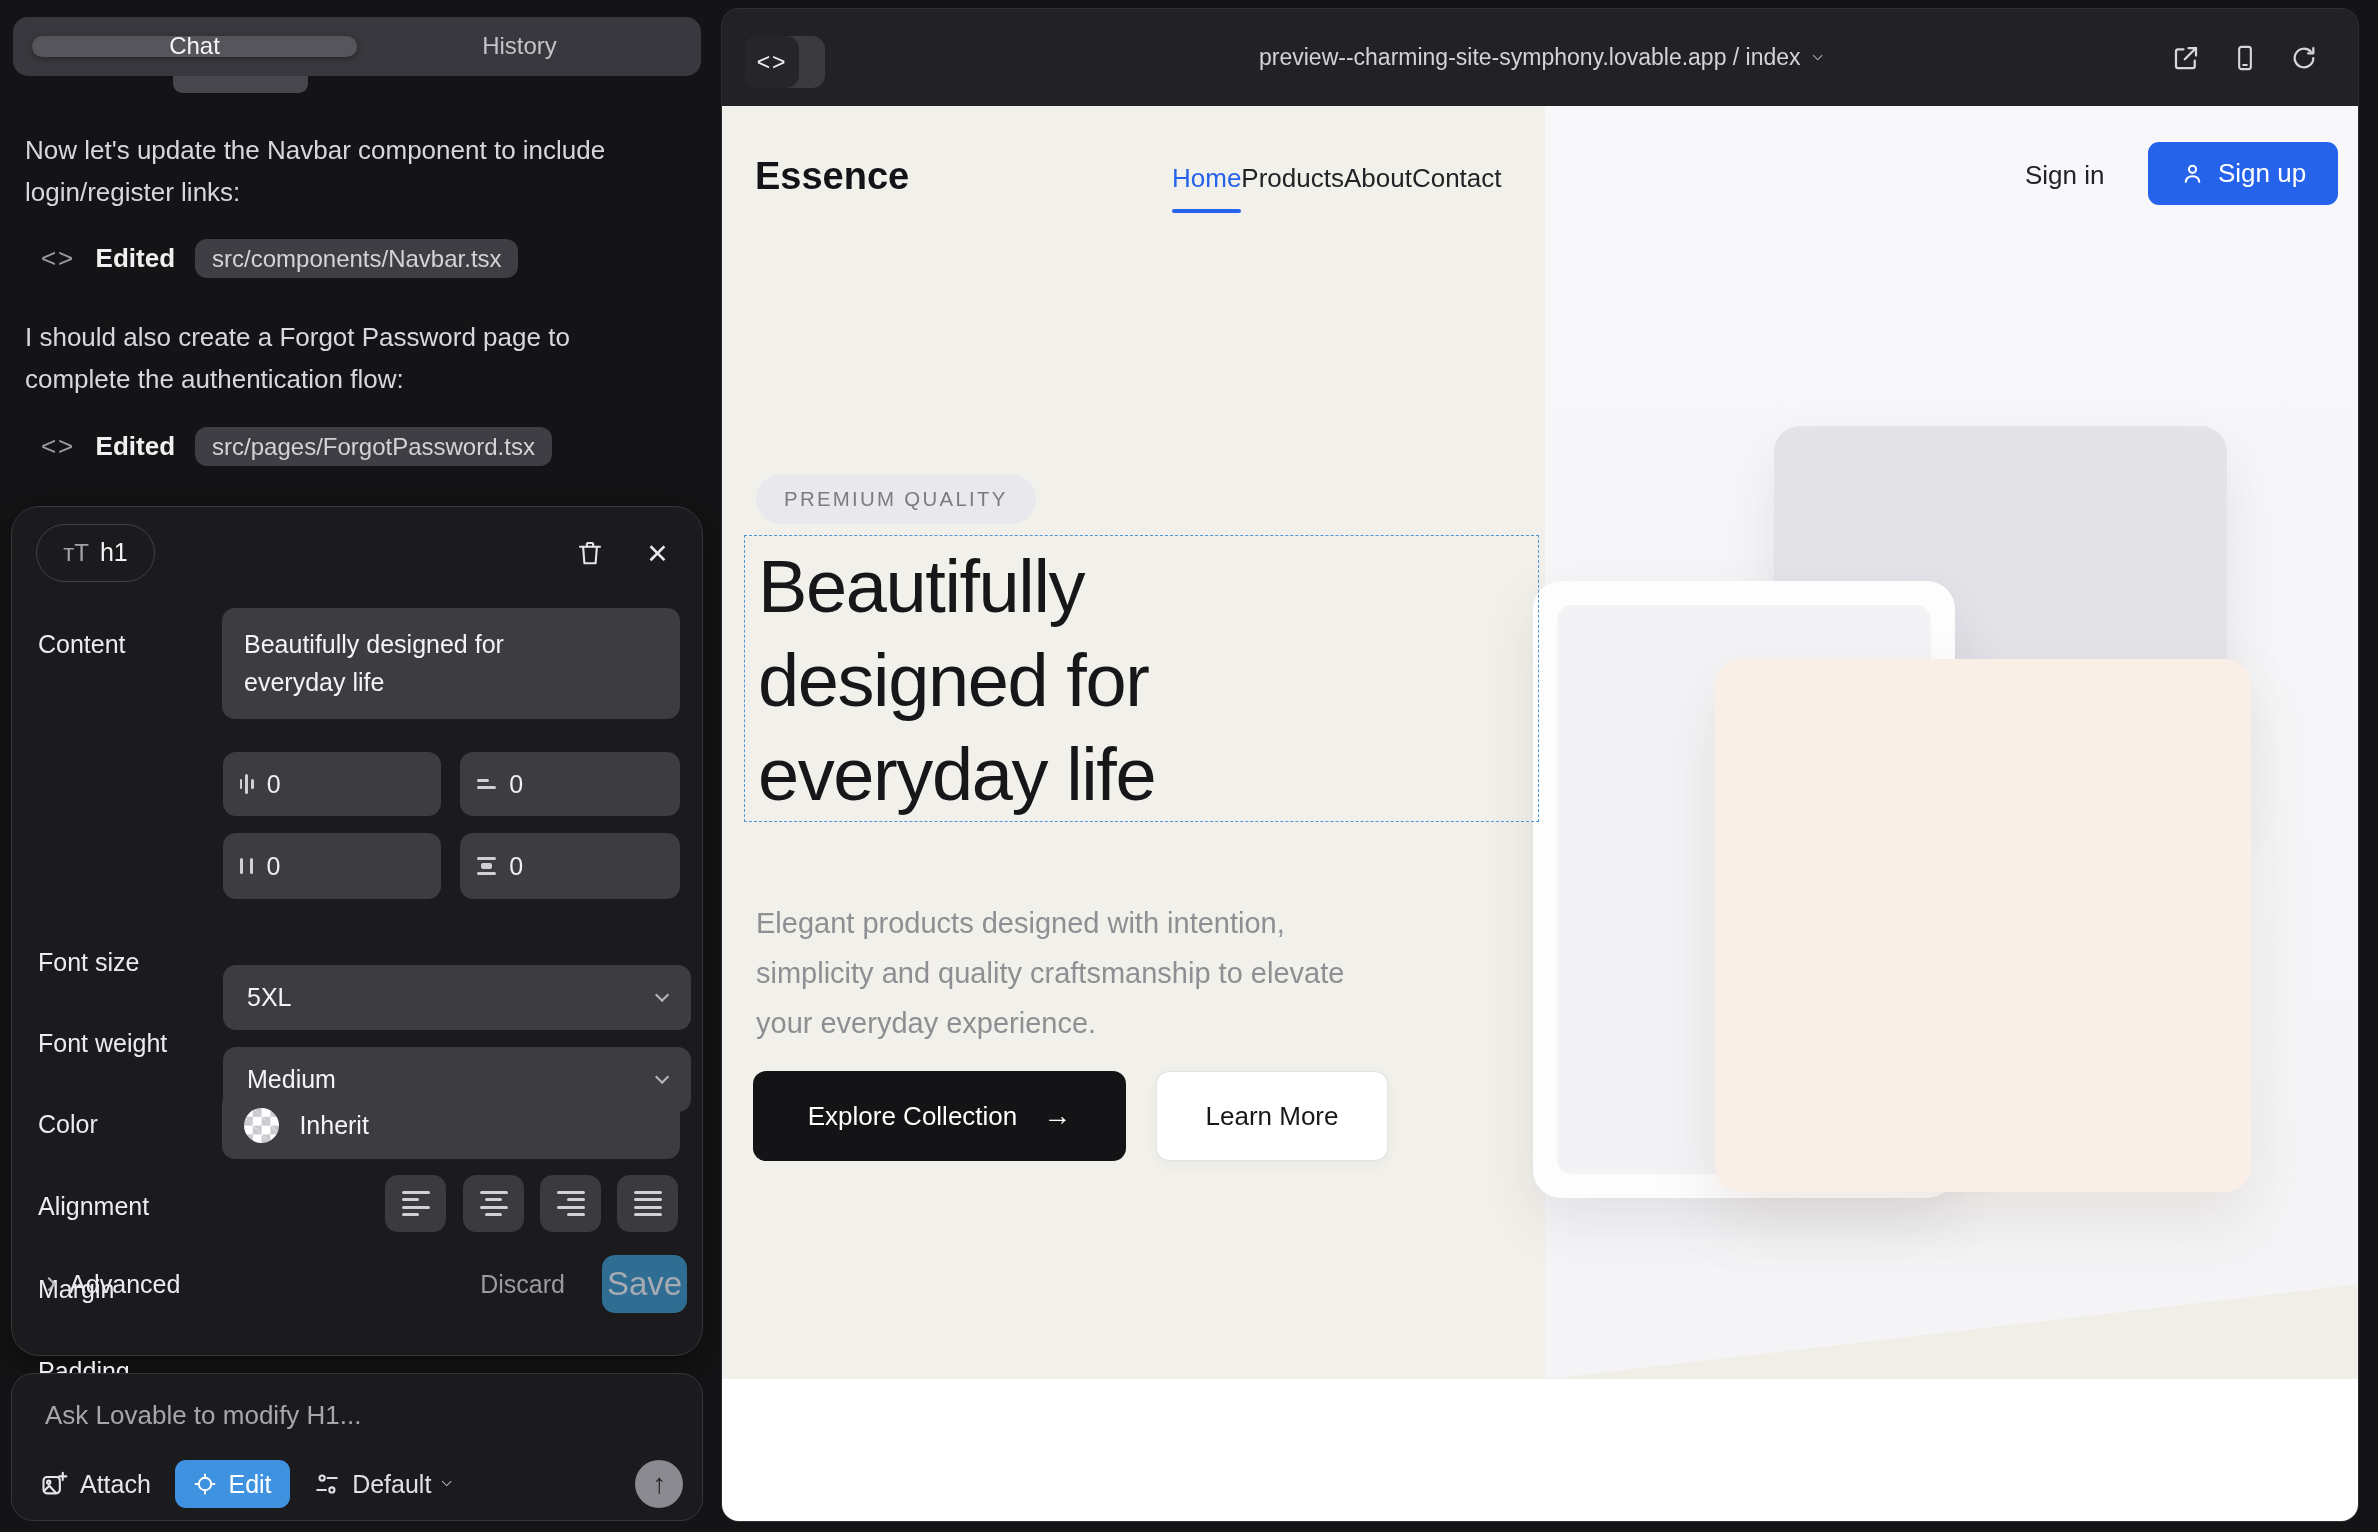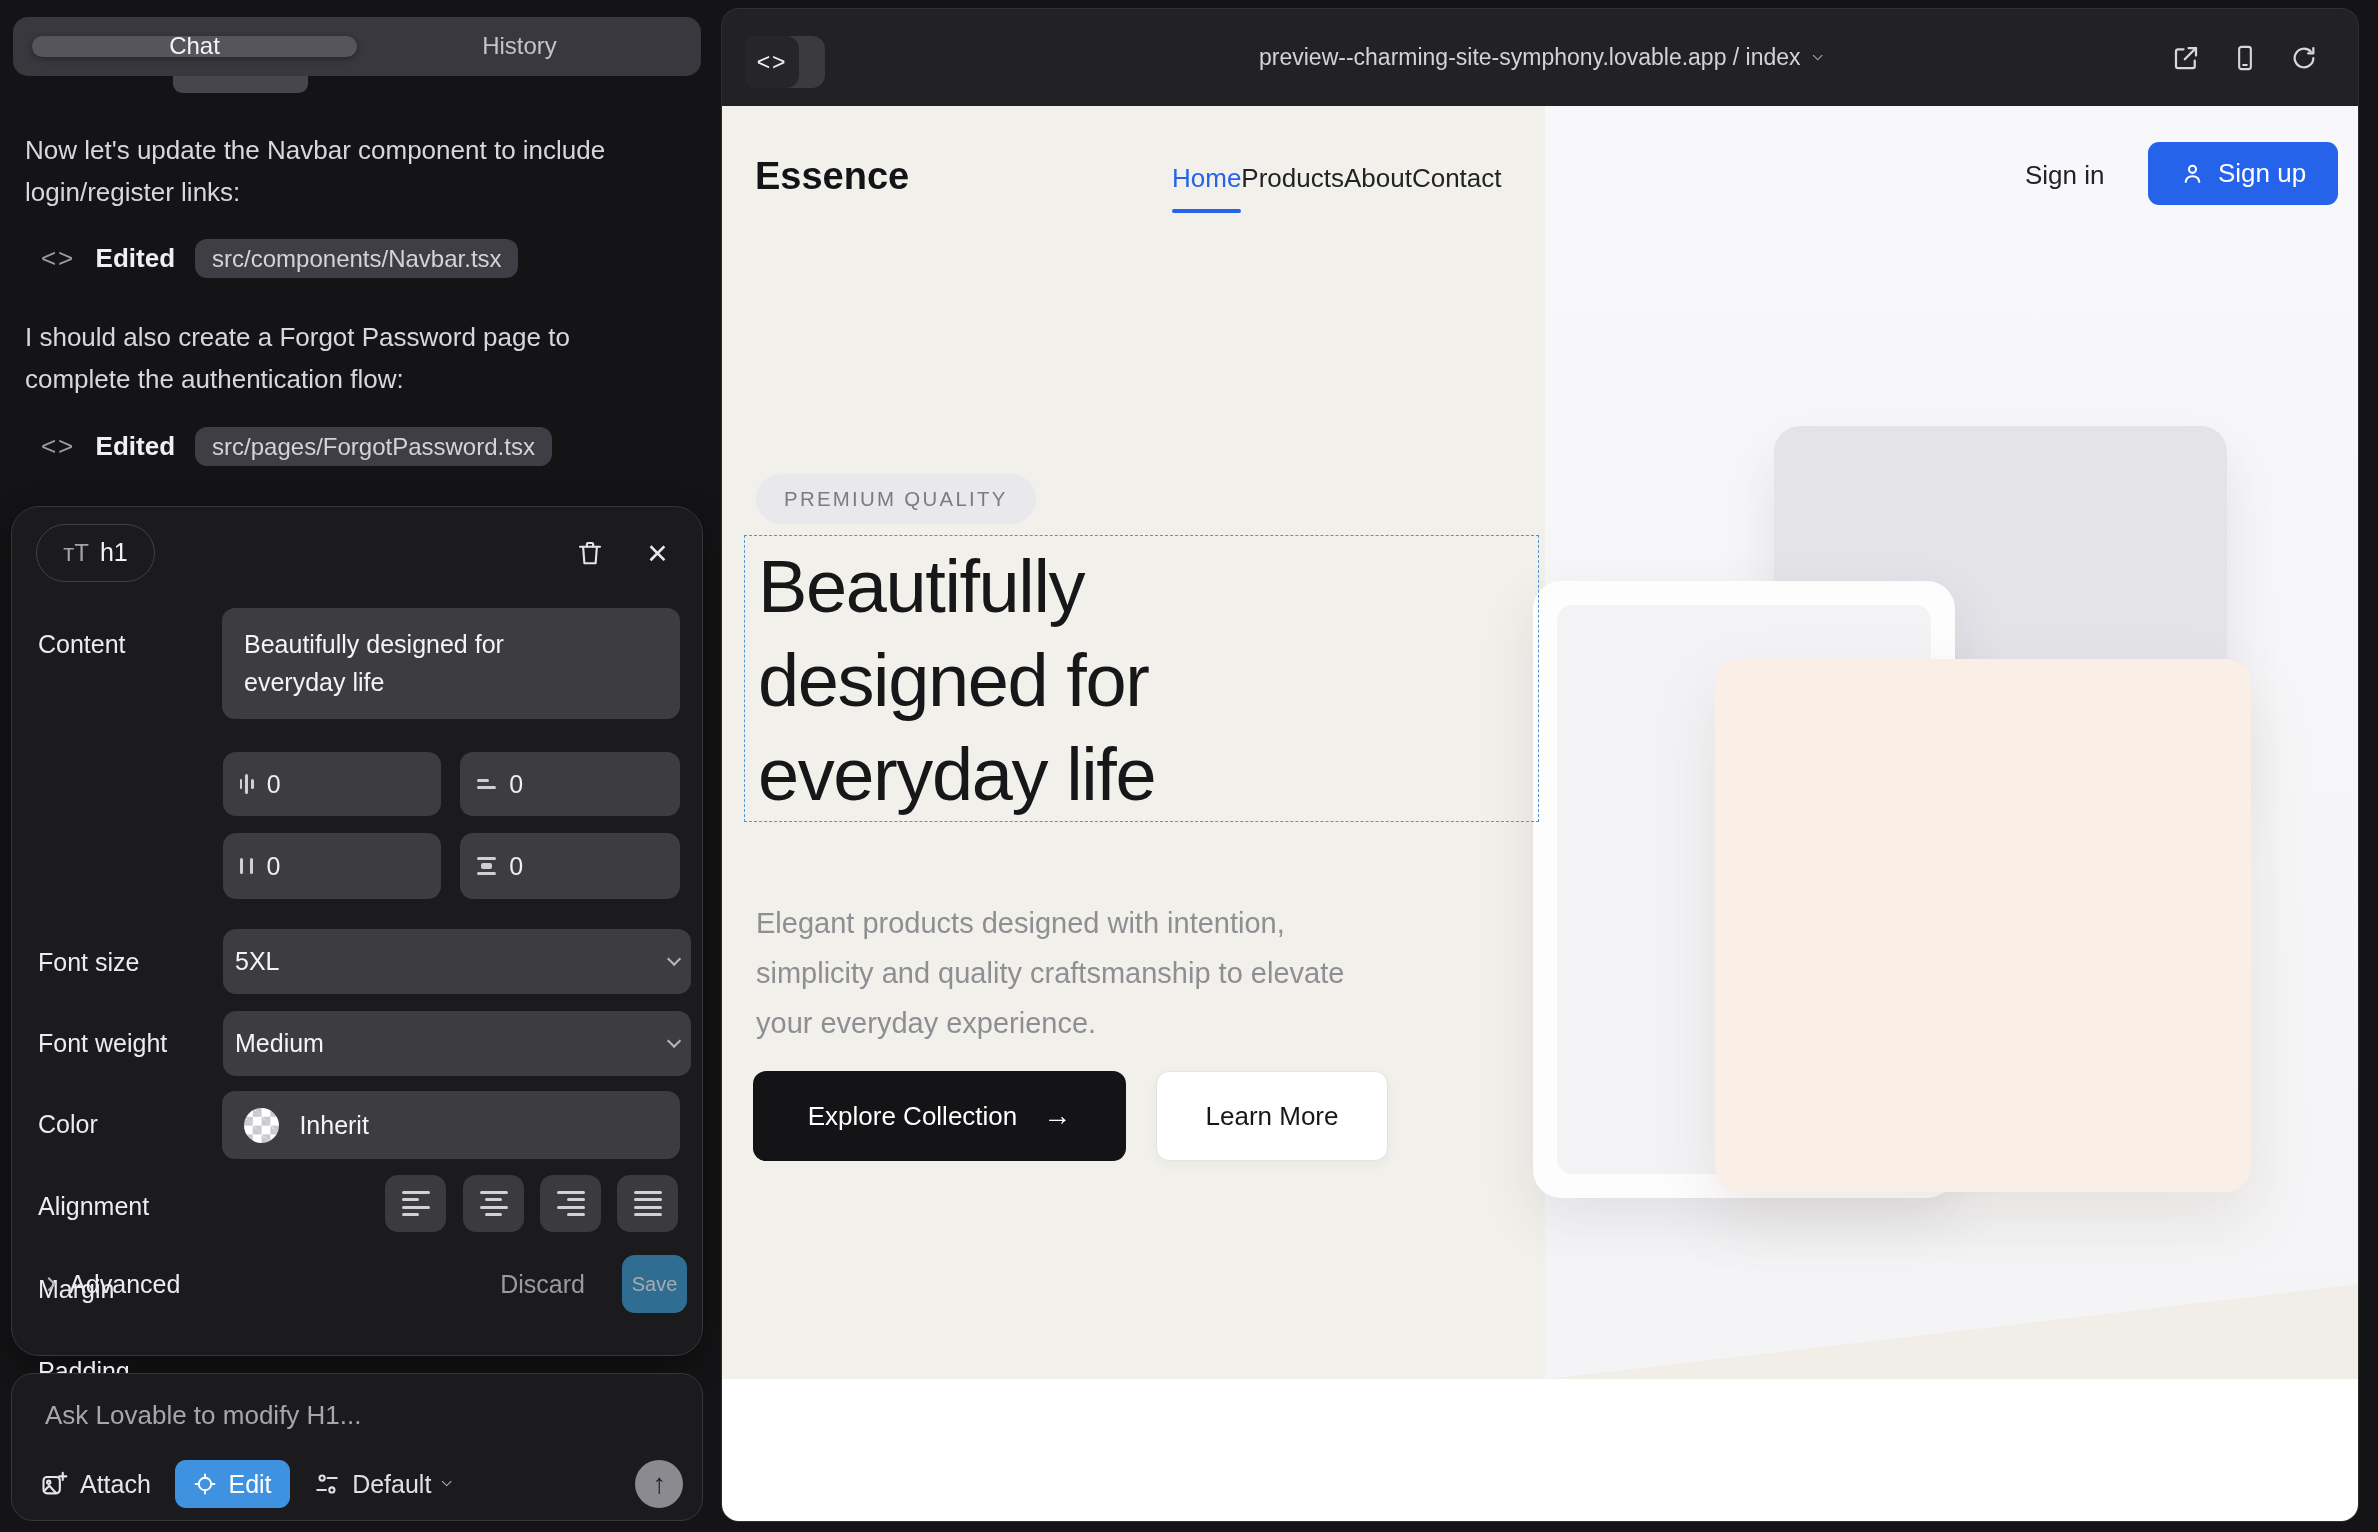--- a/index.html
+++ b/index.html
@@ -24,21 +24,21 @@
   .panel { position:absolute; left:11px; top:506px; width:692px; height:850px; background:#1b1b1e; border:1.4px solid #36363b; border-radius:28px; box-shadow:0 9.3px 32px rgba(0,0,0,.45); }
   .tag-badge { position:absolute; left:24px; top:16.7px; width:119px; height:58px; border:1.4px solid #404046; border-radius:29px; display:flex; align-items:center; justify-content:center; gap:11px; }
   .tag-badge .ticon { color:#a2a2a8; font-size:24px; }
   .tag-badge .tname { color:#f2f2f4; font-size:25px; font-weight:500; }
   .icon-btn { position:absolute; width:41px; height:41px; display:flex; align-items:center; justify-content:center; }
   .row-label { position:absolute; left:26px; color:#ececf0; font-size:25px; font-weight:500; }
   .field { position:absolute; background:#3c3c41; border-radius:13px; color:#f4f4f6; font-size:25px; }
   .content-field { left:210px; top:101px; width:458px; height:111px; padding:16.7px 111px 16.7px 22px; line-height:1.55; }
   .num-input { display:flex; align-items:center; gap:13px; padding-left:16.7px; }
   .num-input input { background:transparent; border:none; outline:none; color:#f0f0f2; font-size:25px; width:111px; font-family:inherit; }
-  .select { display:flex; align-items:center; justify-content:space-between; padding:0 12px; }
+  .select { display:flex; align-items:center; justify-content:space-between; padding:0 24px;margin-top:36px; }
   .chev { width:10.2px; height:10.2px; border-right:2.3px solid #b7b7bd; border-bottom:2.3px solid #b7b7bd; transform:rotate(45deg); margin-top:-5.6px; }
   .chev.right { transform:rotate(-45deg); margin:0; }
   .chev.sm { width:7.4px; height:7.4px; border-width:1.9px; }
   .swatch { width:35px; height:35px; border-radius:50%; overflow:hidden; background:#fff;
     background-image:linear-gradient(45deg,#c9c9cf 25%,transparent 25%,transparent 75%,#c9c9cf 75%),linear-gradient(45deg,#c9c9cf 25%,transparent 25%,transparent 75%,#c9c9cf 75%);
     background-size:17.6px 17.6px; background-position:0 0,8.8px 8.8px; }
   .align-btn { position:absolute; width:61px; height:57px; background:#3a3a3f; border-radius:13px; display:flex; align-items:center; justify-content:center; }
   .ai { width:28px; height:25px; display:flex; flex-direction:column; justify-content:space-between; align-items:flex-start; }
   .ai b { display:block; height:3.2px; border-radius:1.9px; background:#d2d2d6; }
   .ai b:nth-child(odd){ width:100%; } .ai b:nth-child(even){ width:62%; }
@@ -47,21 +47,21 @@
   .imx { gap:2.8px; } .imx b { display:block; width:2.8px; border-radius:1.9px; background:#cfcfd4; }
   .imx b:nth-child(1),.imx b:nth-child(3){ height:10.2px; } .imx b:nth-child(2){ height:19.5px; }
   .imy { flex-direction:column; gap:4.6px; align-items:flex-start; } .imy b { display:block; height:3.2px; border-radius:1.9px; background:#cfcfd4; }
   .imy b:nth-child(1){ width:12px; } .imy b:nth-child(2){ width:19.5px; }
   .ipx { gap:7.4px; } .ipx b { display:block; width:3.2px; height:16px; border-radius:1.9px; background:#cfcfd4; }
   .ipy { flex-direction:column; gap:3.2px; align-items:center; } .ipy b { display:block; border-radius:1.9px; background:#cfcfd4; }
   .ipy b:nth-child(1),.ipy b:nth-child(3){ width:19.5px; height:3.2px; } .ipy b:nth-child(2){ width:11px; height:5.6px; }
   .adv-row { position:absolute; left:0; right:0; top:742px; height:70px; display:flex; align-items:center; }
   .advanced { display:flex; align-items:center; gap:15px; margin-left:32px; color:#ececf0; font-size:25px; font-weight:500; }
   .discard { margin-left:auto; color:#9a9aa1; font-size:25px; }
-  .save-btn { margin:0 15px 0 37px; width:65px; height:58px; background:#2f6d92; border-radius:13px; display:flex; align-items:center; justify-content:center; color:#a6abb3; font-size:20px; }
+  .save-btn { margin:0 15px 0 37px; width:85px; height:58px; background:#2f6d92; border-radius:13px; display:flex; align-items:center; justify-content:center; color:#a6abb3; font-size:33px; }
 
   
   .composer { position:absolute; left:11px; top:1373px; width:692px; height:148px; background:#1b1b1e; border:1.4px solid #36363b; border-radius:22px; }
   .composer input { position:absolute; left:33px; top:20.4px; width:594px; height:43px; background:transparent; border:none; outline:none; font-size:26px; color:#e8e8ec; font-family:inherit; }
   .composer input::placeholder { color:#a6a6ad; }
   .composer-row { position:absolute; left:28px; right:18.6px; top:85px; height:50px; display:flex; align-items:center; gap:24px; }
   .attach { display:flex; align-items:center; gap:12px; color:#e6e6ea; font-size:25px; }
   .edit-pill { display:flex; align-items:center; gap:11px; background:#3f92e0; color:#fff; font-size:25px; border-radius:11px; height:48px; padding:0 18.6px; }
   .mode { display:flex; align-items:center; gap:12px; color:#e0e0e5; font-size:25px; }
   .send-btn { margin-left:auto; width:48px; height:48px; border-radius:50%; background:#8a8a90; display:flex; align-items:center; justify-content:center; color:#232327; font-size:28px; font-weight:700; }

